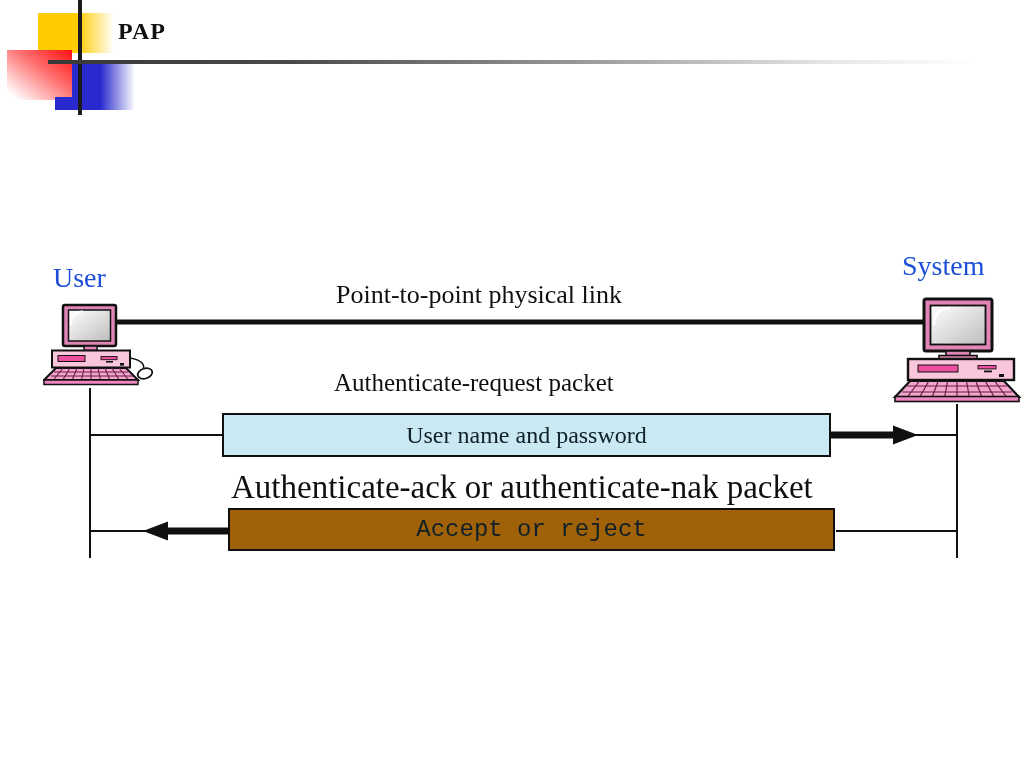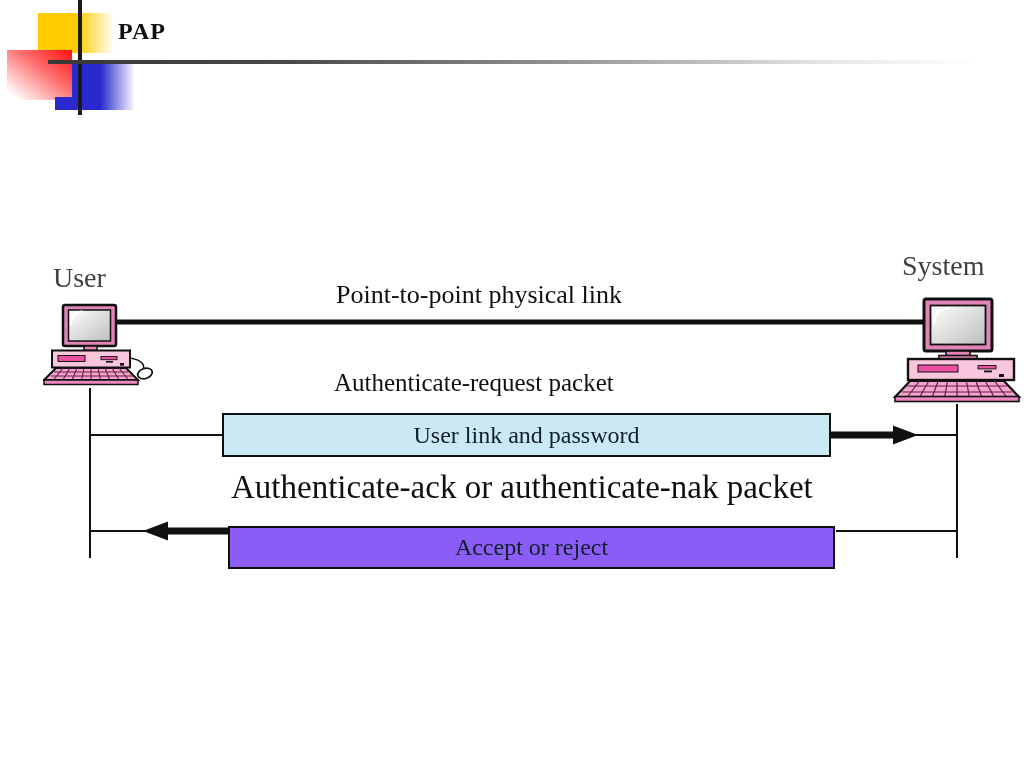--- a/index.html
+++ b/index.html
@@ -16,33 +16,33 @@
   .deco-blue{left:72px;top:62px;width:63px;height:48px;
     background:linear-gradient(90deg,#2929cf 0%,#2929cf 45%,#ffffff 100%);}
   .deco-blue-notch{left:55px;top:97px;width:18px;height:13px;background:#2929cf;}
   .deco-vline{left:78px;top:0;width:4px;height:115px;background:#1a1a1a;}
   .deco-hline{left:48px;top:60px;width:976px;height:4px;
     background:linear-gradient(90deg,#383838 0%,#4a4a4a 25%,#9a9a9a 55%,#e6e6e6 80%,#ffffff 95%);}
   .slide-title{
     position:absolute;left:118px;top:18px;font-size:24px;font-weight:bold;
     letter-spacing:1px;color:#111;}
   
-  .node-label{position:absolute;font-size:28px;color:#404040;}
+  .node-label{position:absolute;font-size:28px;color:#1d4ed8;}
   .user-label{left:53px;top:262px;}
   .system-label{left:902px;top:250px;font-family:Liberation Serif, serif;}
   .caption{position:absolute;color:#101010;white-space:nowrap;}
   .link-caption{left:336px;top:280px;font-size:26px;}
   .request-caption{left:334px;top:369px;font-size:25px;}
   .response-caption{left:231px;top:469px;font-size:33px;}
   
   .box{
     position:absolute;border:2px solid #101010;display:flex;align-items:center;
     justify-content:center;font-size:24px;color:#0f2028;box-sizing:border-box;}
   .request-box{left:222px;top:413px;width:609px;height:44px;background:#cbe9f3;}
-  .response-box{left:228px;top:526px;width:607px;height:43px;background:#8b5cf6;}
+  .response-box{left:228px;top:508px;width:607px;height:43px;background:#a16207;font-family:Liberation Mono, monospace;}
   
   .overlay{position:absolute;left:0;top:0;width:1024px;height:768px;}
   .pc{position:absolute;}
   .user-pc{left:43px;top:301px;width:112px;height:87px;}
   .system-pc{left:892px;top:295px;width:130px;height:110px;}
 </style>
 </head>
 <body>
 
 <div class="slide">
@@ -117,17 +117,17 @@
     <polygon points="3,102 18,86 112,86 127,102" fill="#f2a6cd" stroke="#111" stroke-width="2.2"></polygon>
     <path stroke="#6b1d45" stroke-width="1.2" fill="none" d="M15,91 L115,91 M10,97 L120,97 M27.4,86 L15.4,102 M36.8,86 L27.8,102 M46.2,86 L40.2,102 M55.6,86 L52.6,102 M65,86 L65,102 M74.4,86 L77.4,102 M83.8,86 L89.8,102 M93.2,86 L102.2,102 M102.6,86 L114.6,102"></path>
     <rect x="3" y="101.5" width="124" height="5" fill="#ee86bf" stroke="#111" stroke-width="1.6"></rect>
   </svg>
 
   <div class="node-label user-label">User</div>
   <div class="node-label system-label">System</div>
 
   <div class="caption request-caption">Authenticate-request packet</div>
   <div class="caption link-caption">Point-to-point physical link</div>
-  <div class="box request-box">User link and password</div>
+  <div class="box request-box">User name and password</div>
   <div class="caption response-caption">Authenticate-ack or authenticate-nak packet</div>
   <div class="box response-box">Accept or reject</div>
 
 </div>
 
 </body></html>

